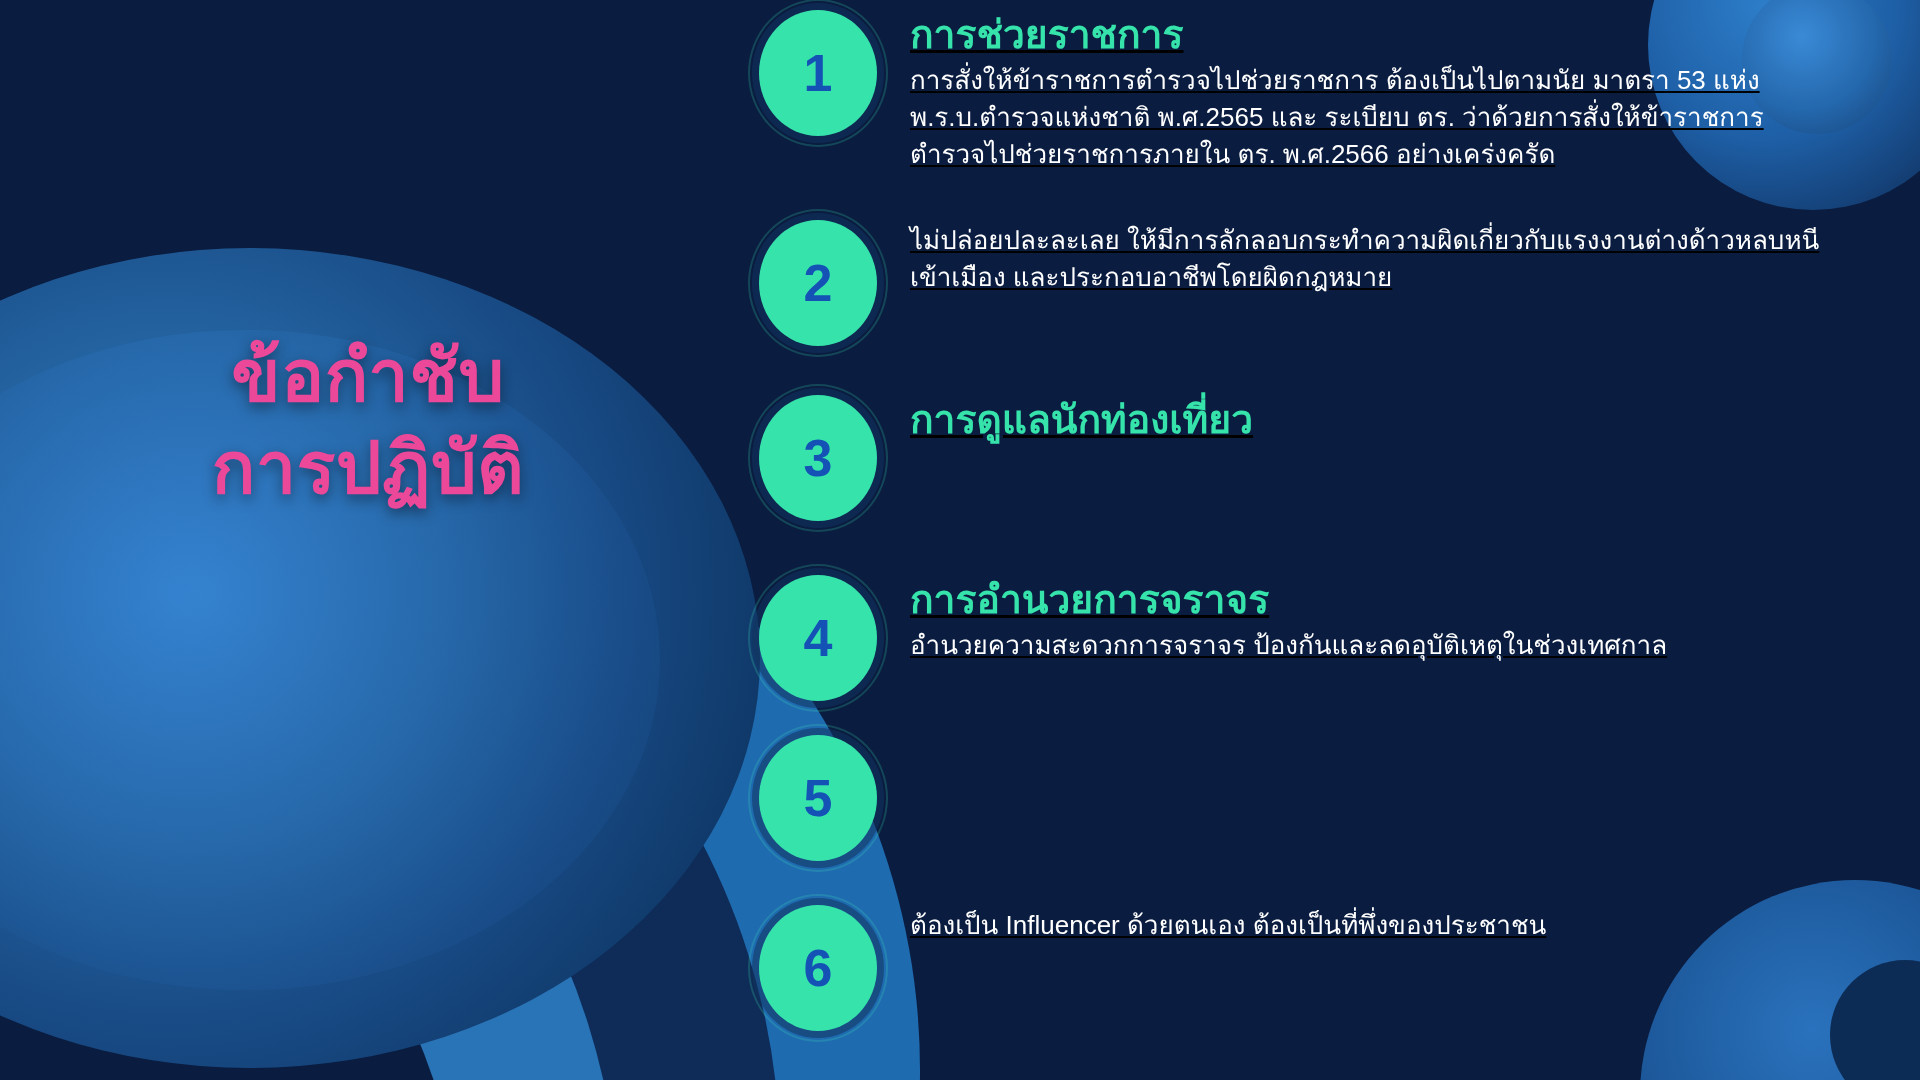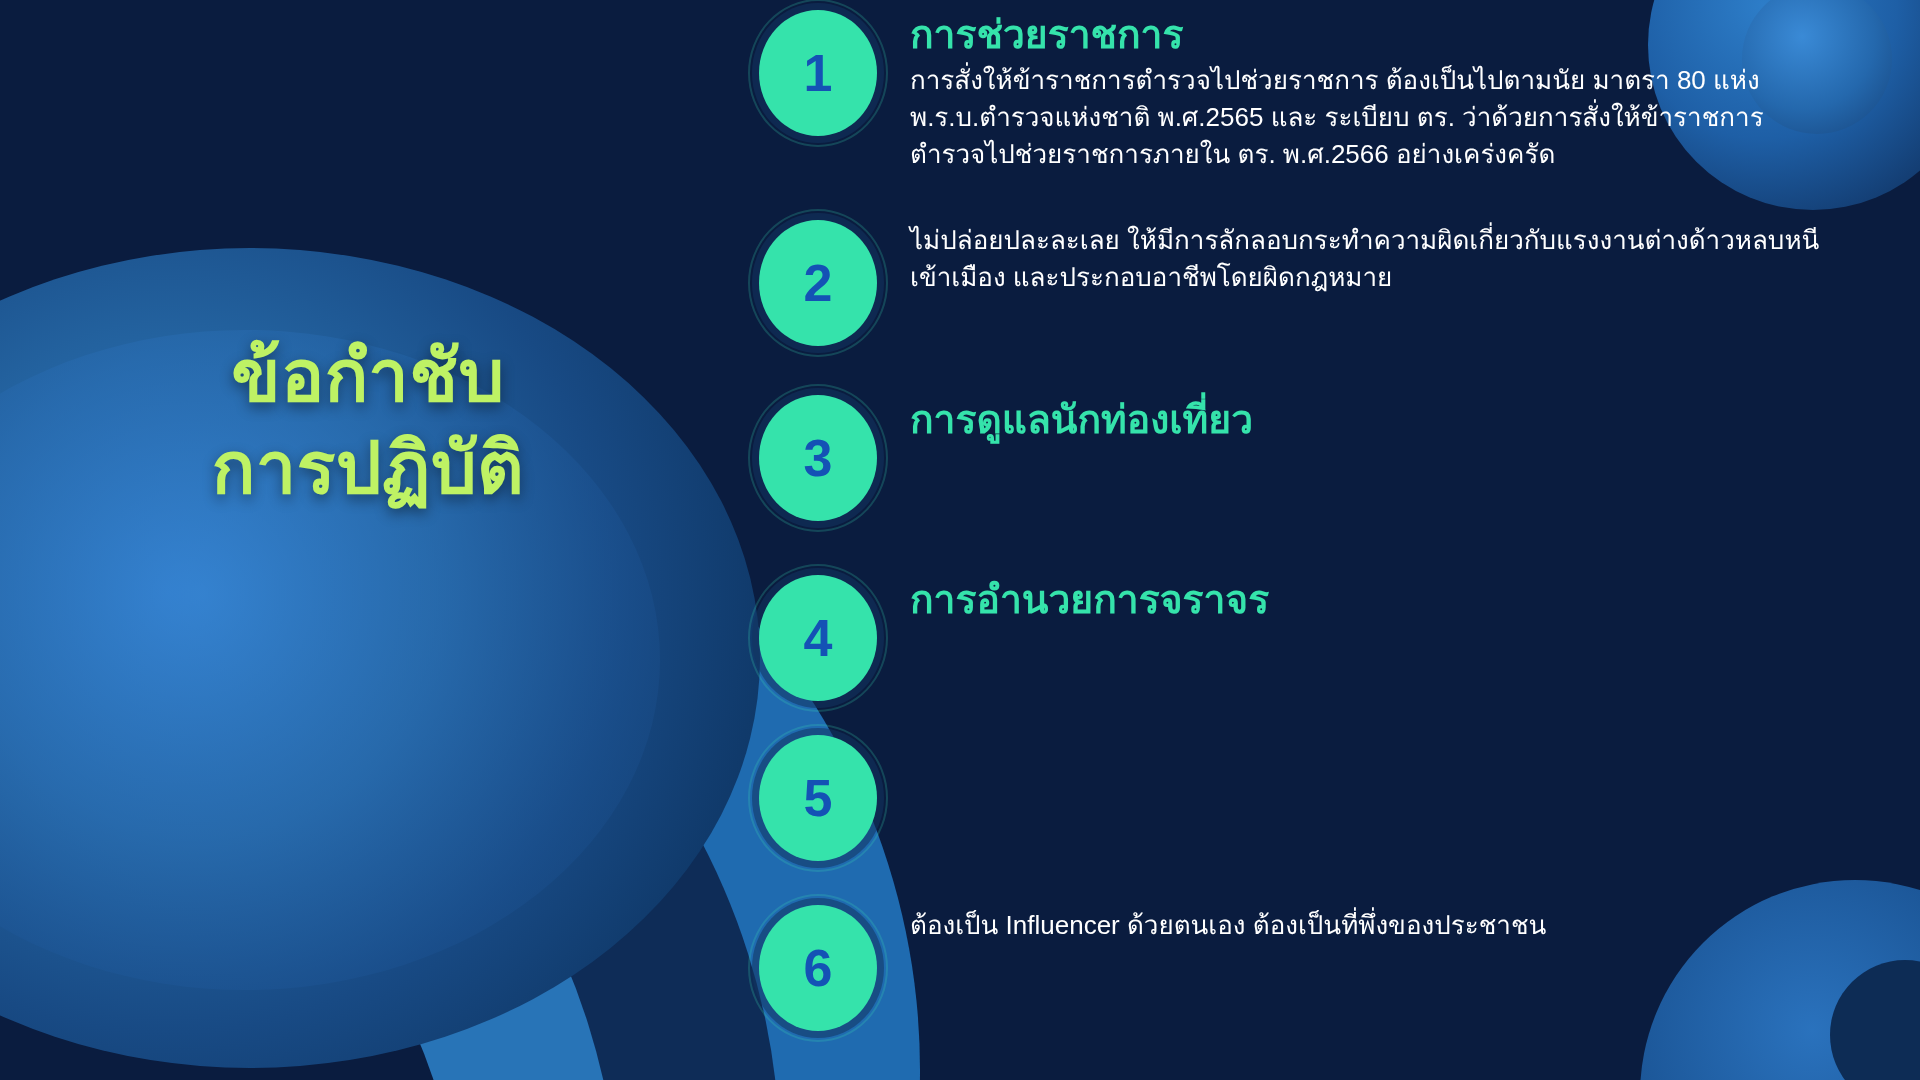--- a/index.html
+++ b/index.html
@@ -91,21 +91,21 @@
 
   
   .title-block{
     position:absolute;
     left:0; top:330px;
     width:700px;
     z-index:5;
     text-align:center;
   }
   .title-line{
-    color:#bef264;
+    color:#ec4899;
     font-size:72px;
     font-weight:bold;
     line-height:1.28;
     letter-spacing:.5px;
     text-shadow:0 5px 14px rgba(0,0,0,.45);
     margin-left:36px;
   }
 
   
   .list{
@@ -150,20 +150,21 @@
     color:#1452b5;
     font-size:52px;
     font-weight:bold;
     line-height:1;
     letter-spacing:0;
   }
   .texts{
     padding-left:22px;
     padding-top:2px;
     flex:1;
+    text-decoration:underline;
   }
   .item-title{
     color:#35e3ab;
     font-size:39px;
     font-weight:bold;
     line-height:1.18;
     margin-bottom:4px;
     white-space:nowrap;
   }
   .item-body{
@@ -199,21 +200,21 @@
 
   <div class="item" style="top:0px;">
     <div class="badge-wrap">
       <div class="badge-ring"></div>
       <div class="badge">
         <span>1</span>
       </div>
     </div>
     <div class="texts">
       <div class="item-title">การช่วยราชการ</div>
-      <div class="item-body">การสั่งให้ข้าราชการตำรวจไปช่วยราชการ ต้องเป็นไปตามนัย มาตรา 80 แห่ง พ.ร.บ.ตำรวจแห่งชาติ พ.ศ.2565 และ ระเบียบ ตร. ว่าด้วยการสั่งให้ข้าราชการตำรวจไปช่วยราชการภายใน ตร. พ.ศ.2566 อย่างเคร่งครัด</div>
+      <div class="item-body">การสั่งให้ข้าราชการตำรวจไปช่วยราชการ ต้องเป็นไปตามนัย มาตรา 53 แห่ง พ.ร.บ.ตำรวจแห่งชาติ พ.ศ.2565 และ ระเบียบ ตร. ว่าด้วยการสั่งให้ข้าราชการตำรวจไปช่วยราชการภายใน ตร. พ.ศ.2566 อย่างเคร่งครัด</div>
     </div>
   </div>
 
   <div class="item" style="top:210px;">
     <div class="badge-wrap">
       <div class="badge-ring"></div>
       <div class="badge">
         <span>2</span>
       </div>
     </div>
@@ -236,20 +237,21 @@
 
   <div class="item" style="top:565px;">
     <div class="badge-wrap">
       <div class="badge-ring"></div>
       <div class="badge">
         <span>4</span>
       </div>
     </div>
     <div class="texts">
       <div class="item-title">การอำนวยการจราจร</div>
+      <div class="item-body">อำนวยความสะดวกการจราจร ป้องกันและลดอุบัติเหตุในช่วงเทศกาล</div>
     </div>
   </div>
 
   <div class="item" style="top:725px;">
     <div class="badge-wrap">
       <div class="badge-ring"></div>
       <div class="badge">
         <span>5</span>
       </div>
     </div>

